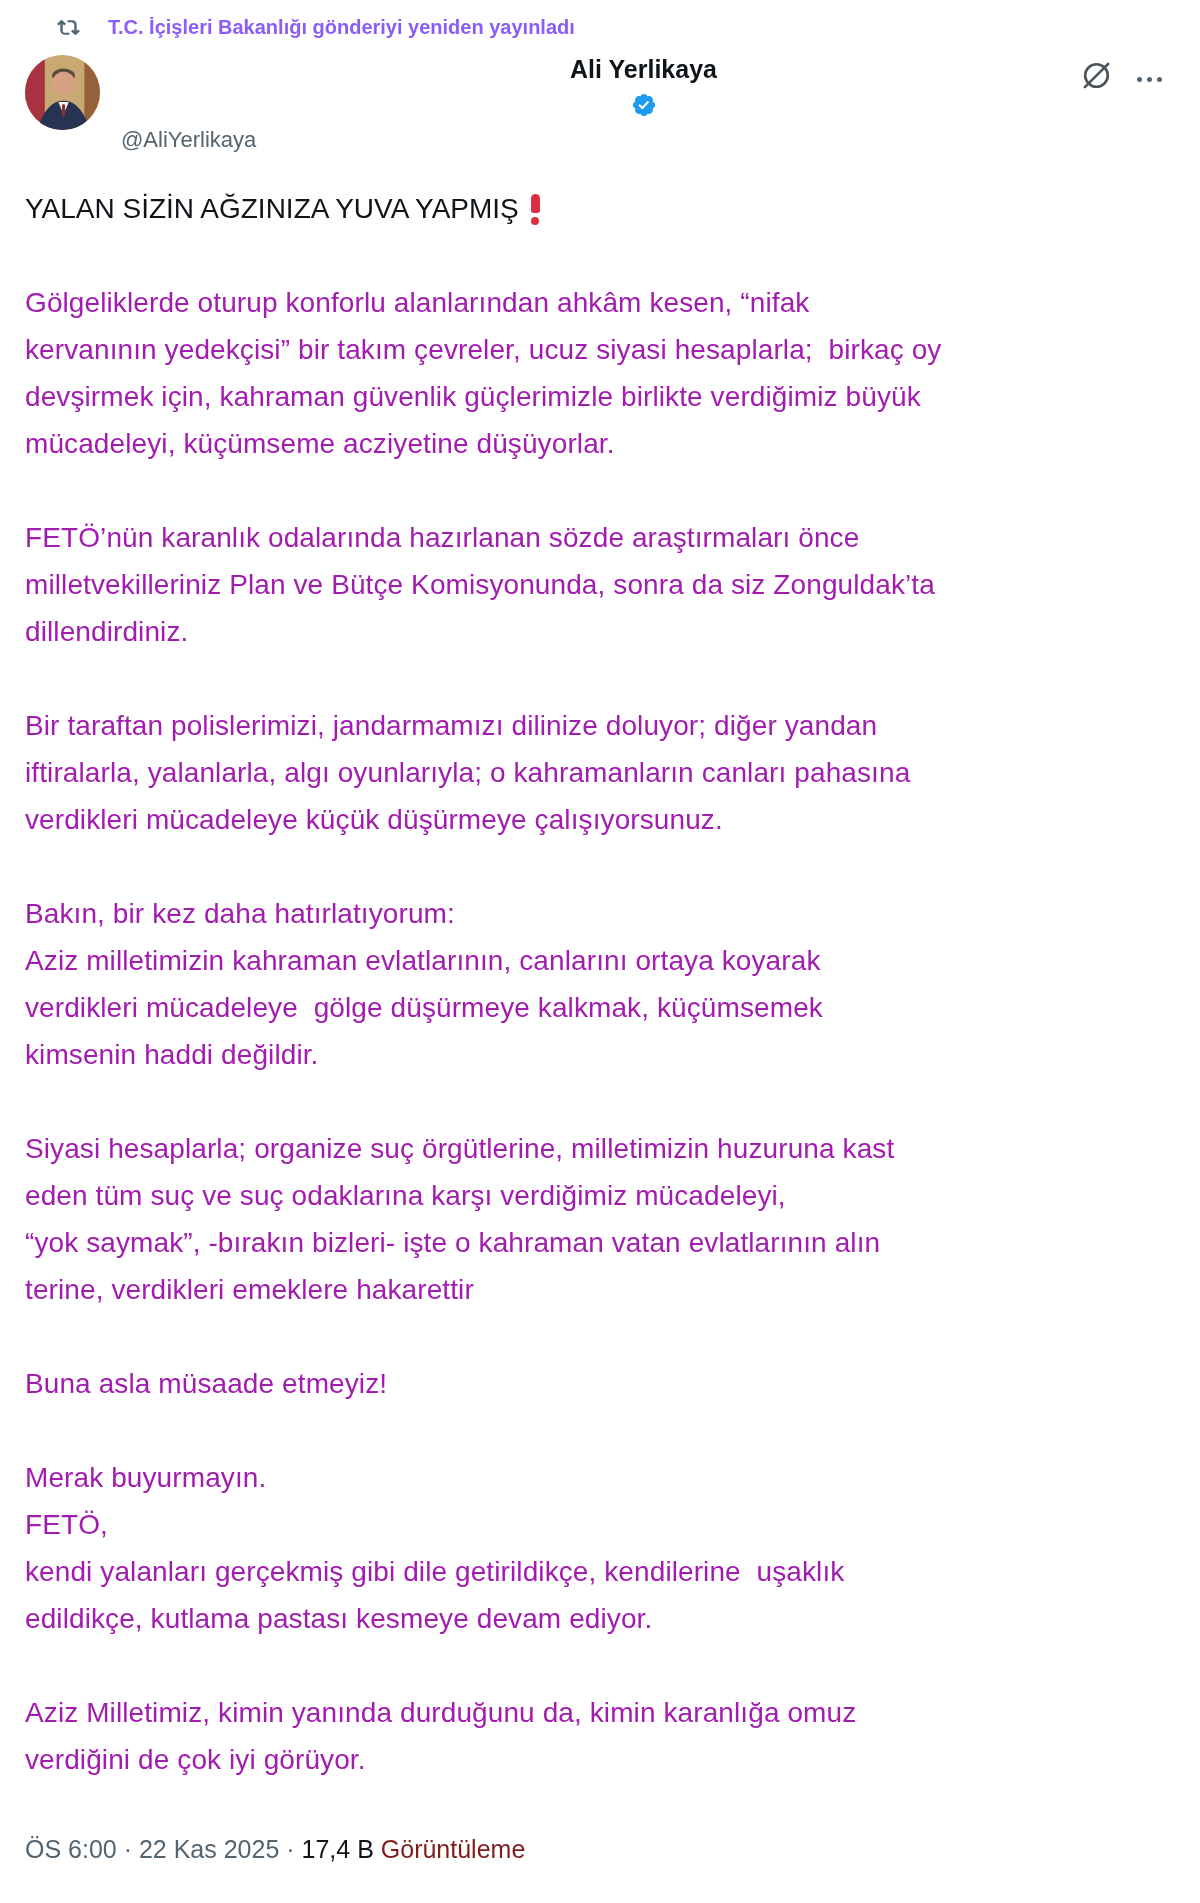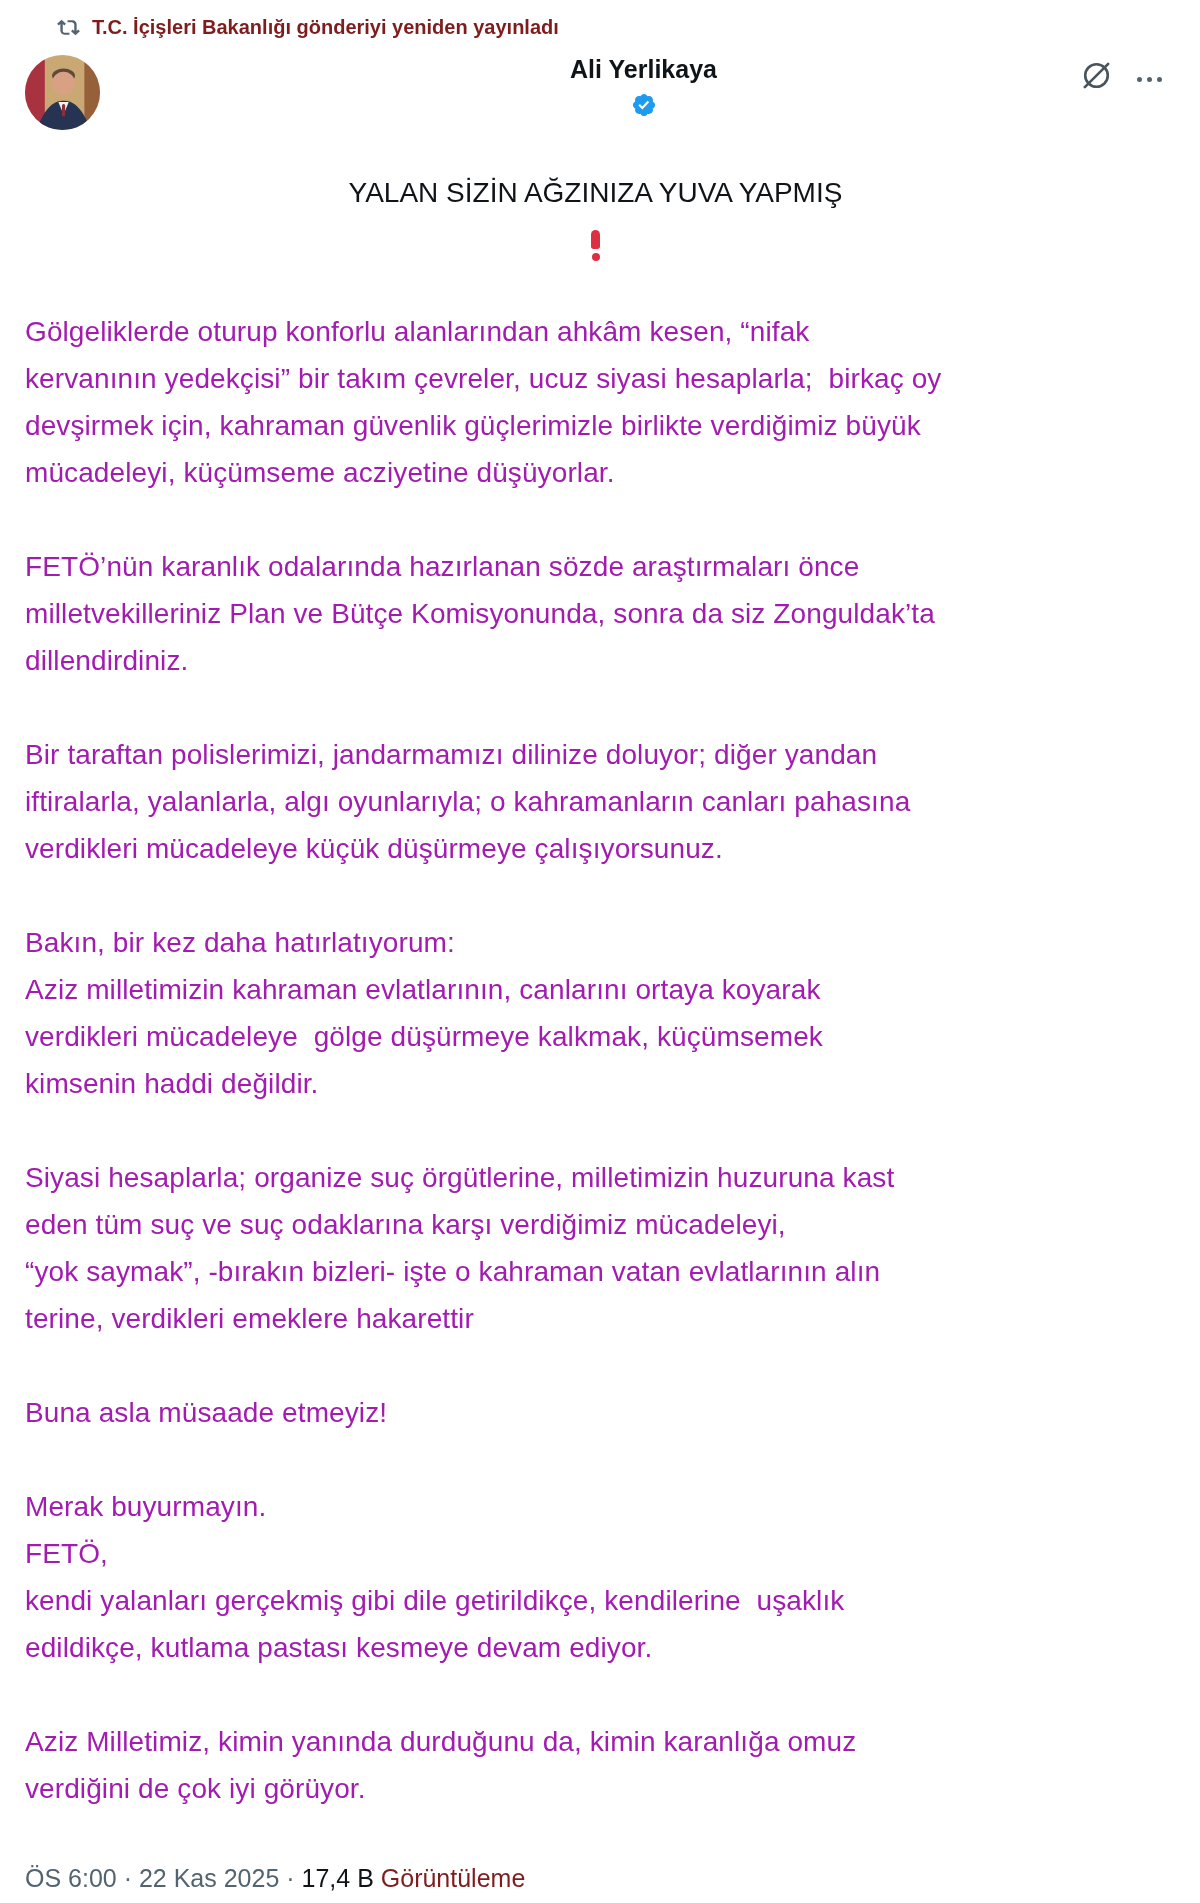--- a/index.html
+++ b/index.html
@@ -7,23 +7,23 @@
   body {
     width: 1200px; min-height: 1903px;
     font-family: "Liberation Sans", "DejaVu Sans", sans-serif;
     color: #0f1419;
     position: relative;
   }
   .page { padding: 14px 34px 0 25px; }
 
   
   .repost-row {
-    display: flex; align-items: center; gap: 12px;
+    display: flex; align-items: center; gap: 28px;
     margin-left: 32px; margin-top: 2px;
-    color: #7f1d1d; font-weight: bold; font-size: 20px;
+    color: #8b5cf6; font-weight: bold; font-size: 20px;
     cursor: pointer;
   }
   .repost-row svg { flex: 0 0 auto; display: block; }
 
   
   .user-row { position: relative; margin-top: 14px; min-height: 84px; }
   .avatar {
     position: absolute; left: 0; top: 2px;
     width: 75px; height: 75px; border-radius: 50%;
     overflow: hidden; cursor: pointer;
@@ -40,21 +40,21 @@
     display: flex; align-items: center; gap: 24px;
   }
   .icon-btn { background: none; border: none; cursor: pointer; padding: 0; display: flex; align-items: center; }
   .dots { display: flex; gap: 5px; align-items: center; padding-top: 8px; }
   .dots i { width: 5px; height: 5px; border-radius: 50%; background: #536471; display: block; }
 
   
   .headline {
     margin-top: 32px;
     display: flex; align-items: center; gap: 12px;
-    font-size: 28px; line-height: 47px; color: #0f1419; flex-direction: column;
+    font-size: 28px; line-height: 47px; color: #0f1419;
   }
   .emoji-exclaim { display: inline-flex; flex-direction: column; align-items: center; gap: 4px; padding-top: 2px; }
   .emoji-exclaim .bar { width: 9px; height: 19px; border-radius: 5px 5px 3px 3px; background: #dd2e44; }
   .emoji-exclaim .dot { width: 8px; height: 8px; border-radius: 50%; background: #dd2e44; }
 
   .tweet-body {
     margin-top: 47px;
     font-size: 28px; line-height: 47px;
     color: #a21caf; letter-spacing: 0.1px;
     white-space: pre-wrap;
@@ -99,20 +99,21 @@
     </div>
     <div class="user-meta">
       <div class="name-line">
         <span class="display-name">Ali Yerlikaya</span>
         <span>
           <svg width="26" height="26" viewBox="0 0 24 24" fill="#1d9bf0">
             <path d="M22.25 12c0-1.43-.88-2.67-2.19-3.34.46-1.39.2-2.9-.81-3.91s-2.52-1.27-3.91-.81c-.66-1.31-1.91-2.19-3.34-2.19s-2.67.88-3.33 2.19c-1.4-.46-2.91-.2-3.92.81s-1.26 2.52-.8 3.91c-1.31.67-2.2 1.91-2.2 3.34s.89 2.67 2.2 3.34c-.46 1.39-.21 2.9.8 3.91s2.52 1.26 3.91.81c.67 1.31 1.91 2.19 3.34 2.19s2.68-.88 3.34-2.19c1.39.45 2.9.2 3.91-.81s1.27-2.52.81-3.91c1.31-.67 2.19-1.91 2.19-3.34zm-11.71 4.2L6.8 12.46l1.41-1.42 2.26 2.26 4.8-5.23 1.47 1.36-6.2 6.77z"></path>
           </svg>
         </span>
       </div>
+      <div class="handle">@AliYerlikaya</div>
     </div>
 
     <div class="top-actions">
       <button class="icon-btn">
         <svg width="33" height="33" viewBox="0 0 24 24" fill="none" stroke="#4a545c" stroke-width="1.9" stroke-linecap="round">
           <circle cx="12" cy="12" r="8.2"></circle>
           <line x1="20.5" y1="3.5" x2="3.5" y2="20.5"></line>
         </svg>
       </button>
       <button class="icon-btn dots">

